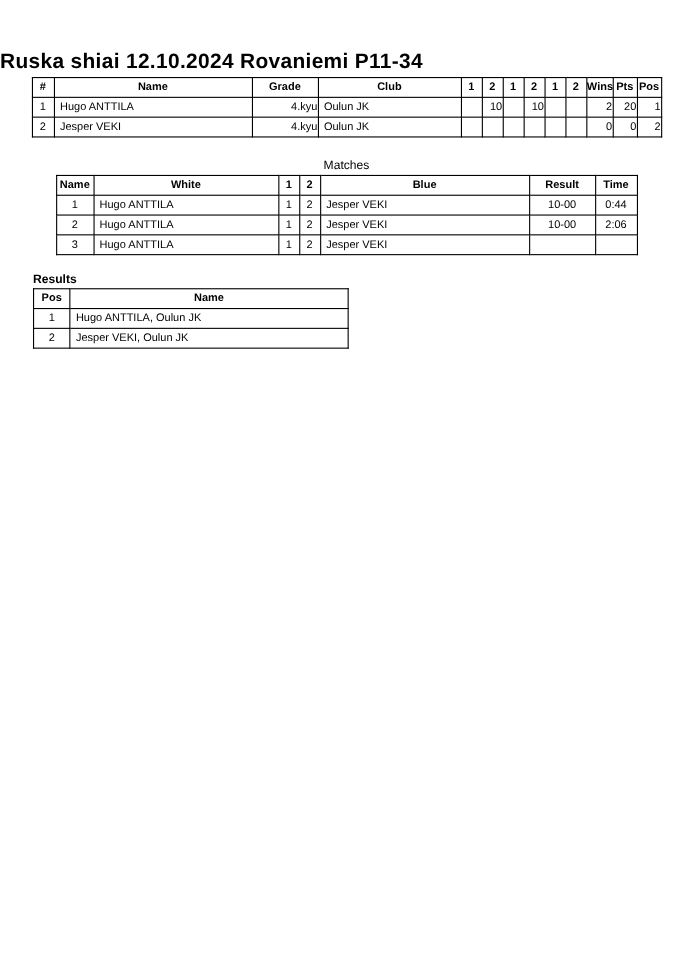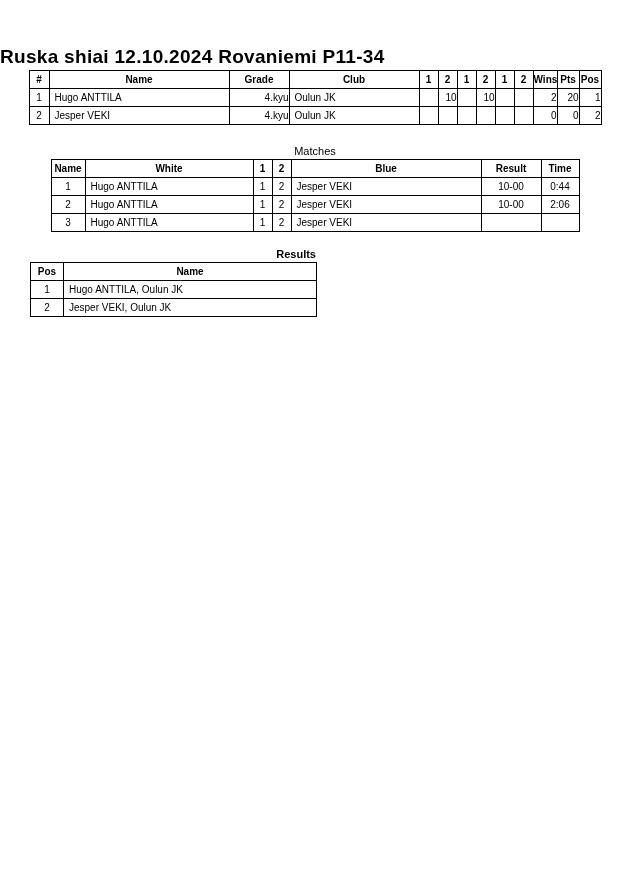--- a/index.html
+++ b/index.html
@@ -105,21 +105,21 @@
   .results-table td {
     text-align: center;
   }
   .results-table td.name {
     text-align: left;
     padding-left: 5px;
   }
   .results-head {
     margin-left: 30px;
     width: 286px;
-    text-align: right;
+    text-align: left;
     font-size: 11px;
     font-weight: bold;
     margin-top: 16px;
   }
   .matches-head {
     text-align: center;
     font-size: 11px;
     font-weight: normal;
     margin-top: 20px;
   }

